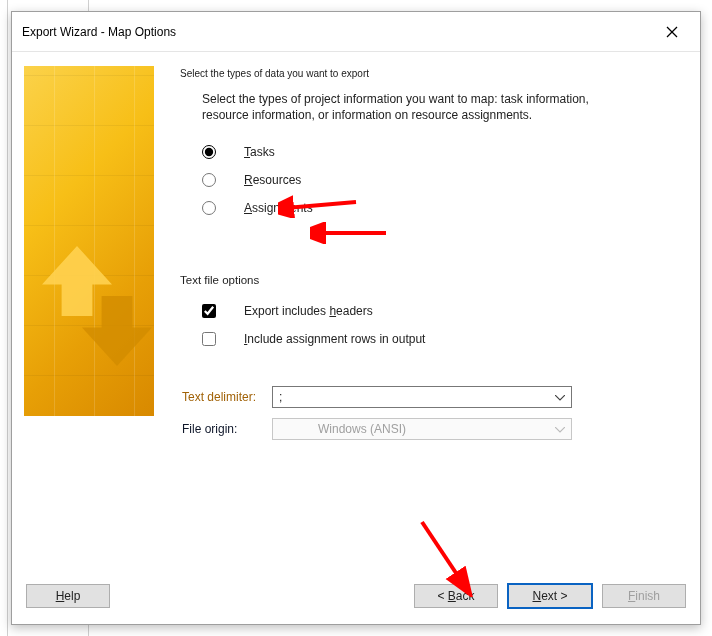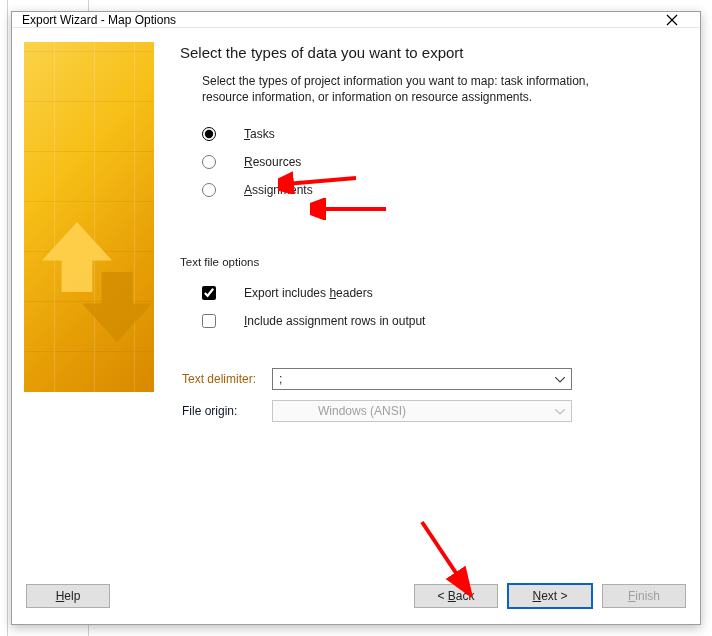--- a/index.html
+++ b/index.html
@@ -24,21 +24,21 @@
     position: absolute;
     left: 11px; top: 11px;
     width: 690px; height: 614px;
     background: #ffffff;
     border: 1px solid #9e9e9e;
     box-shadow: 0 3px 10px rgba(0,0,0,0.25);
     display: flex;
     flex-direction: column;
   }
   .titlebar {
-    height: 16px;
+    height: 40px;
     display: flex;
     align-items: center;
     padding: 0 8px 0 10px;
     background: #ffffff;
     border-bottom: 1px solid #e5e5e5;
   }
   .titlebar .title {
     font-size: 12px;
     color: #000;
   }
@@ -85,21 +85,21 @@
     background: rgba(210,140,0,0.8);
   }
   .main {
     flex: 1;
     color: #222;
     font-size: 12px;
     padding-top: 6px;
     position: relative;
   }
   .section-title {
-    font-size: 15px;
+    font-size: 10px;
     color: #1a1a1a;
     margin-bottom: 12px;
   }
   .desc {
     margin-left: 22px;
     margin-right: 56px;
     line-height: 1.35;
     color: #222;
     margin-bottom: 20px;
   }

